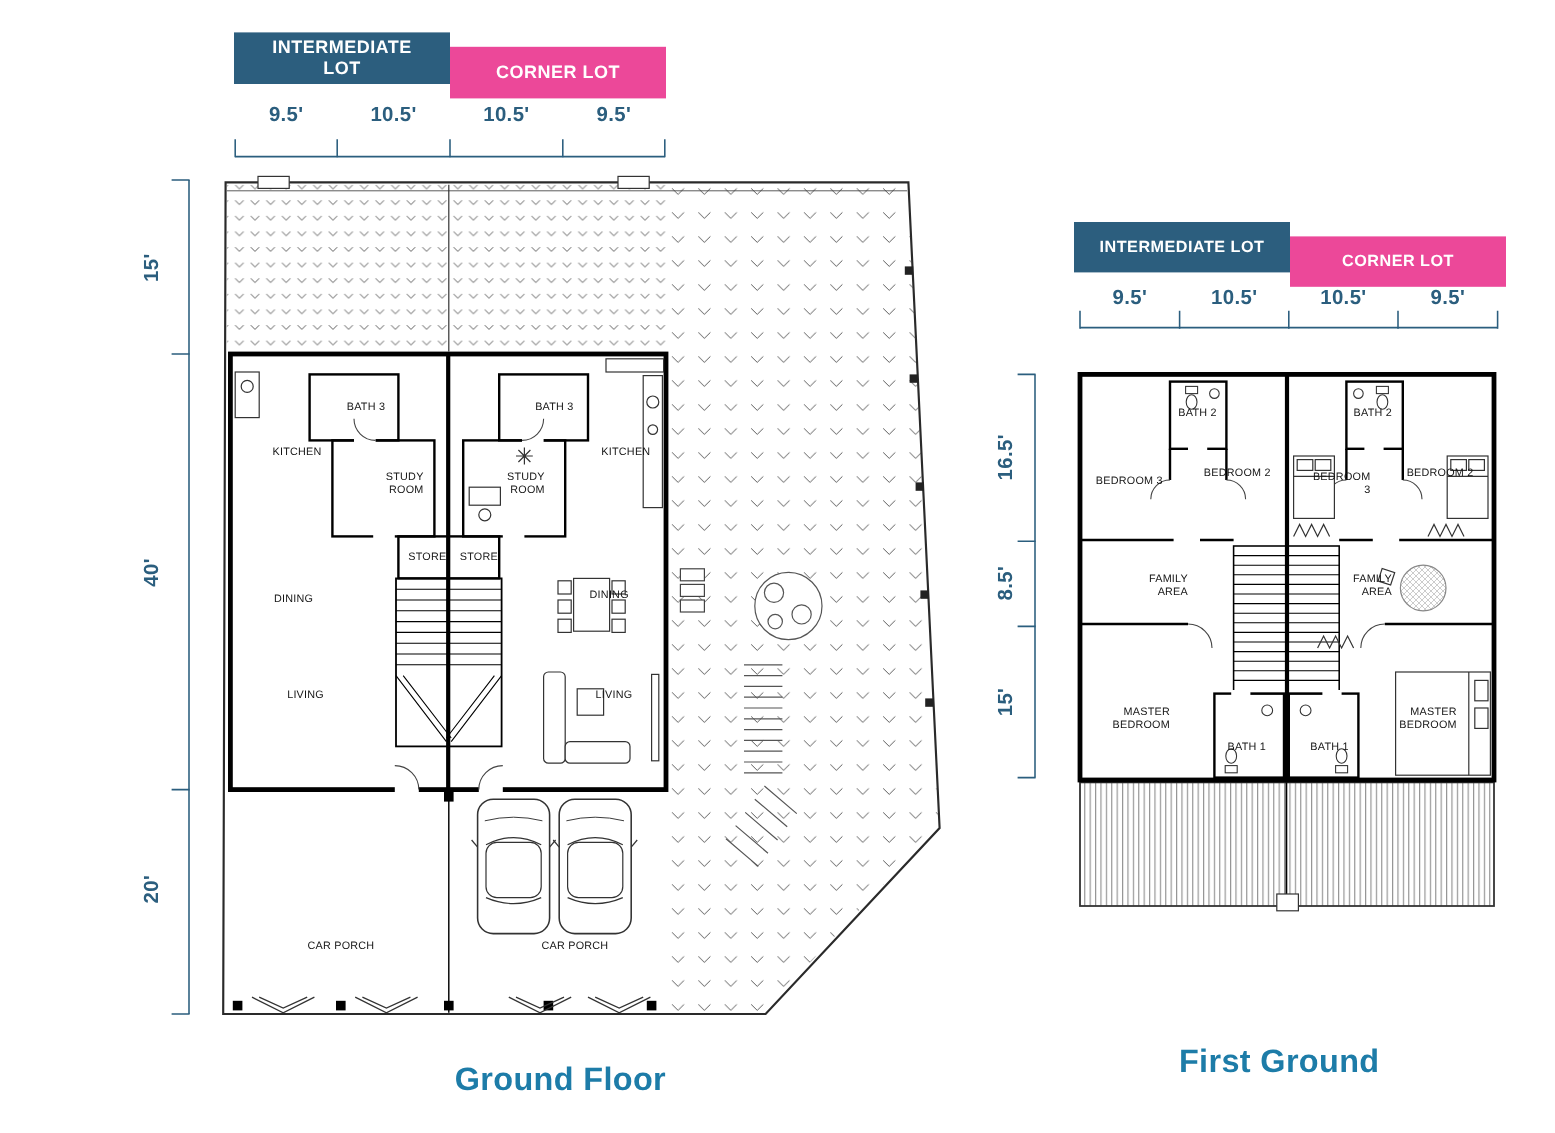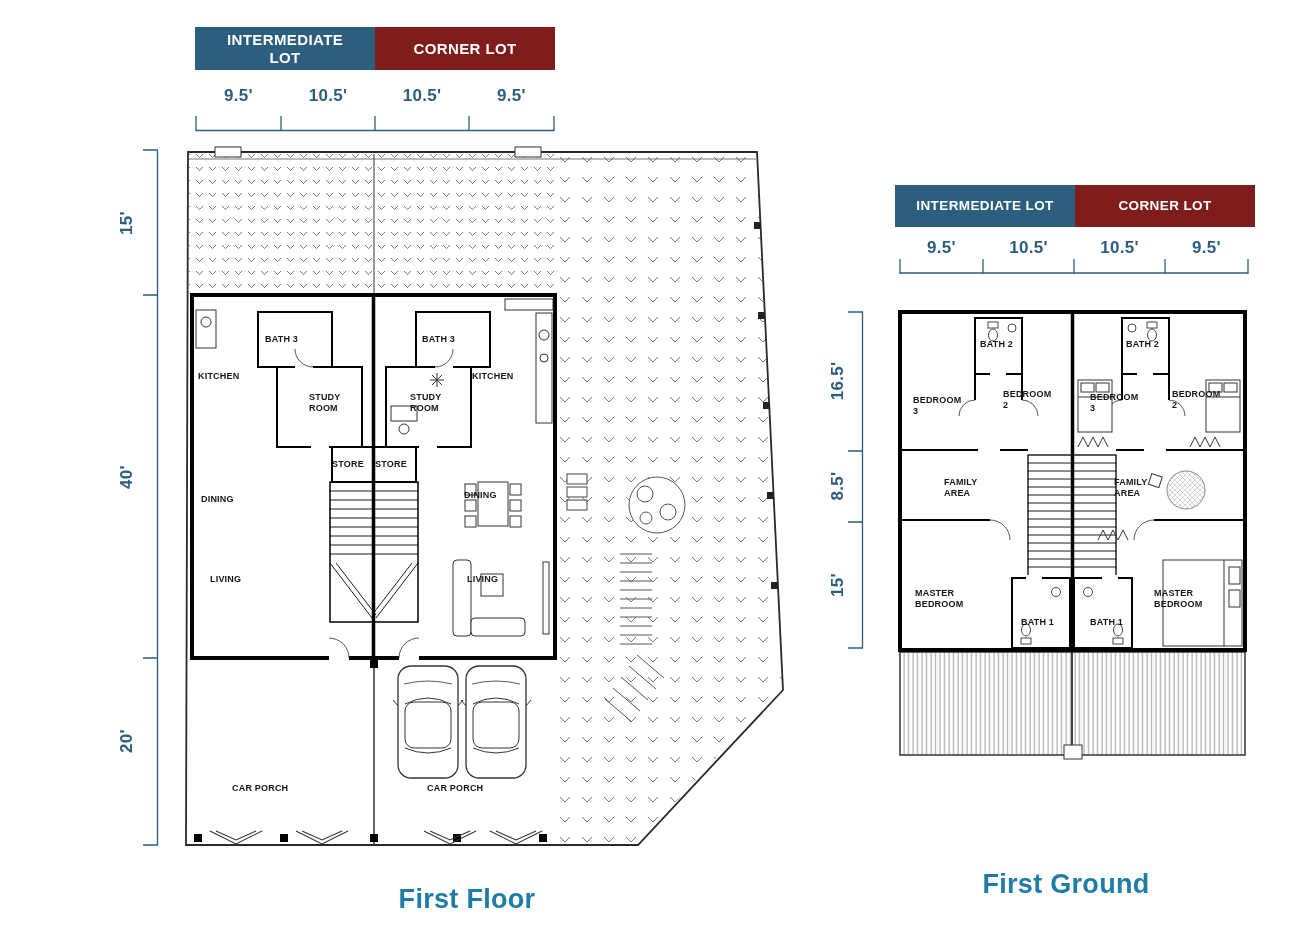--- a/index.html
+++ b/index.html
@@ -1,27 +1,27 @@
 <!DOCTYPE html>
 <html><head>
 <meta charset="utf-8">
 <style>
   * { margin:0; padding:0; box-sizing:border-box; }
   html,body { background:#fff; font-family:"Liberation Sans", sans-serif; }
   .canvas { position:relative; width:1296px; height:944px; background:#fff; overflow:hidden; }
   .tab { position:absolute; display:flex; align-items:center; justify-content:center;
          color:#fff; font-weight:bold; text-align:center; line-height:1.2; letter-spacing:.4px; }
   .tab.navy { background:#2C5E7E; }
-  .tab.teal { background:#7f1d1d; }
+  .tab.teal { background:#ec4899;margin-top:12px; }
   .dim { position:absolute; color:#2B5E7E; font-weight:bold; font-size:17px;
          text-align:center; letter-spacing:.3px; }
   .rot { display:flex; align-items:center; justify-content:center;
          width:60px; height:24px; transform:rotate(-90deg); }
-  .room-label { position:absolute; font-size:9px; font-weight:700; color:#151515;
-                text-align:left; line-height:1.25; letter-spacing:.2px; }
+  .room-label { position:absolute; font-size:9px; font-weight:400; color:#151515;
+                text-align:right; line-height:1.25; letter-spacing:.2px; }
   .floor-title { position:absolute; font-size:27px; font-weight:bold; color:#1D7CA8;
                  text-align:center; letter-spacing:.3px; }
   svg { position:absolute; }
 </style>
 </head>
 <body>
 
 <div class="canvas">
 
   <div class="tab navy" style="left:195px; top:27px; width:180px; height:43px; font-size:15px; padding:0 28px;">INTERMEDIATE LOT</div>
@@ -192,21 +192,21 @@
   <div class="room-label" style="left:422px; top:334px; width:56px;">BATH 3</div>
   <div class="room-label" style="left:410px; top:392px; width:44px;">STUDY ROOM</div>
   <div class="room-label" style="left:472px; top:371px; width:70px;">KITCHEN</div>
   <div class="room-label" style="left:201px; top:494px; width:60px;">DINING</div>
   <div class="room-label" style="left:464px; top:490px; width:60px;">DINING</div>
   <div class="room-label" style="left:210px; top:574px; width:60px;">LIVING</div>
   <div class="room-label" style="left:467px; top:574px; width:60px;">LIVING</div>
   <div class="room-label" style="left:232px; top:783px; width:80px;">CAR PORCH</div>
   <div class="room-label" style="left:427px; top:783px; width:80px;">CAR PORCH</div>
 
-  <div class="floor-title" style="left:317px; top:884px; width:300px;">First Floor</div>
+  <div class="floor-title" style="left:317px; top:884px; width:300px;">Ground Floor</div>
 
   <div class="tab navy" style="left:895px; top:185px; width:180px; height:42px; font-size:13.5px;">INTERMEDIATE LOT</div>
   <div class="tab teal" style="left:1075px; top:185px; width:180px; height:42px; font-size:13.5px;">CORNER LOT</div>
 
   <div class="dim" style="left:900px; top:238px; width:83px;">9.5'</div>
   <div class="dim" style="left:983px; top:238px; width:91px;">10.5'</div>
   <div class="dim" style="left:1074px; top:238px; width:91px;">10.5'</div>
   <div class="dim" style="left:1165px; top:238px; width:83px;">9.5'</div>
 
   <div class="dim rot" style="left:808px; top:369px;">16.5'</div>

